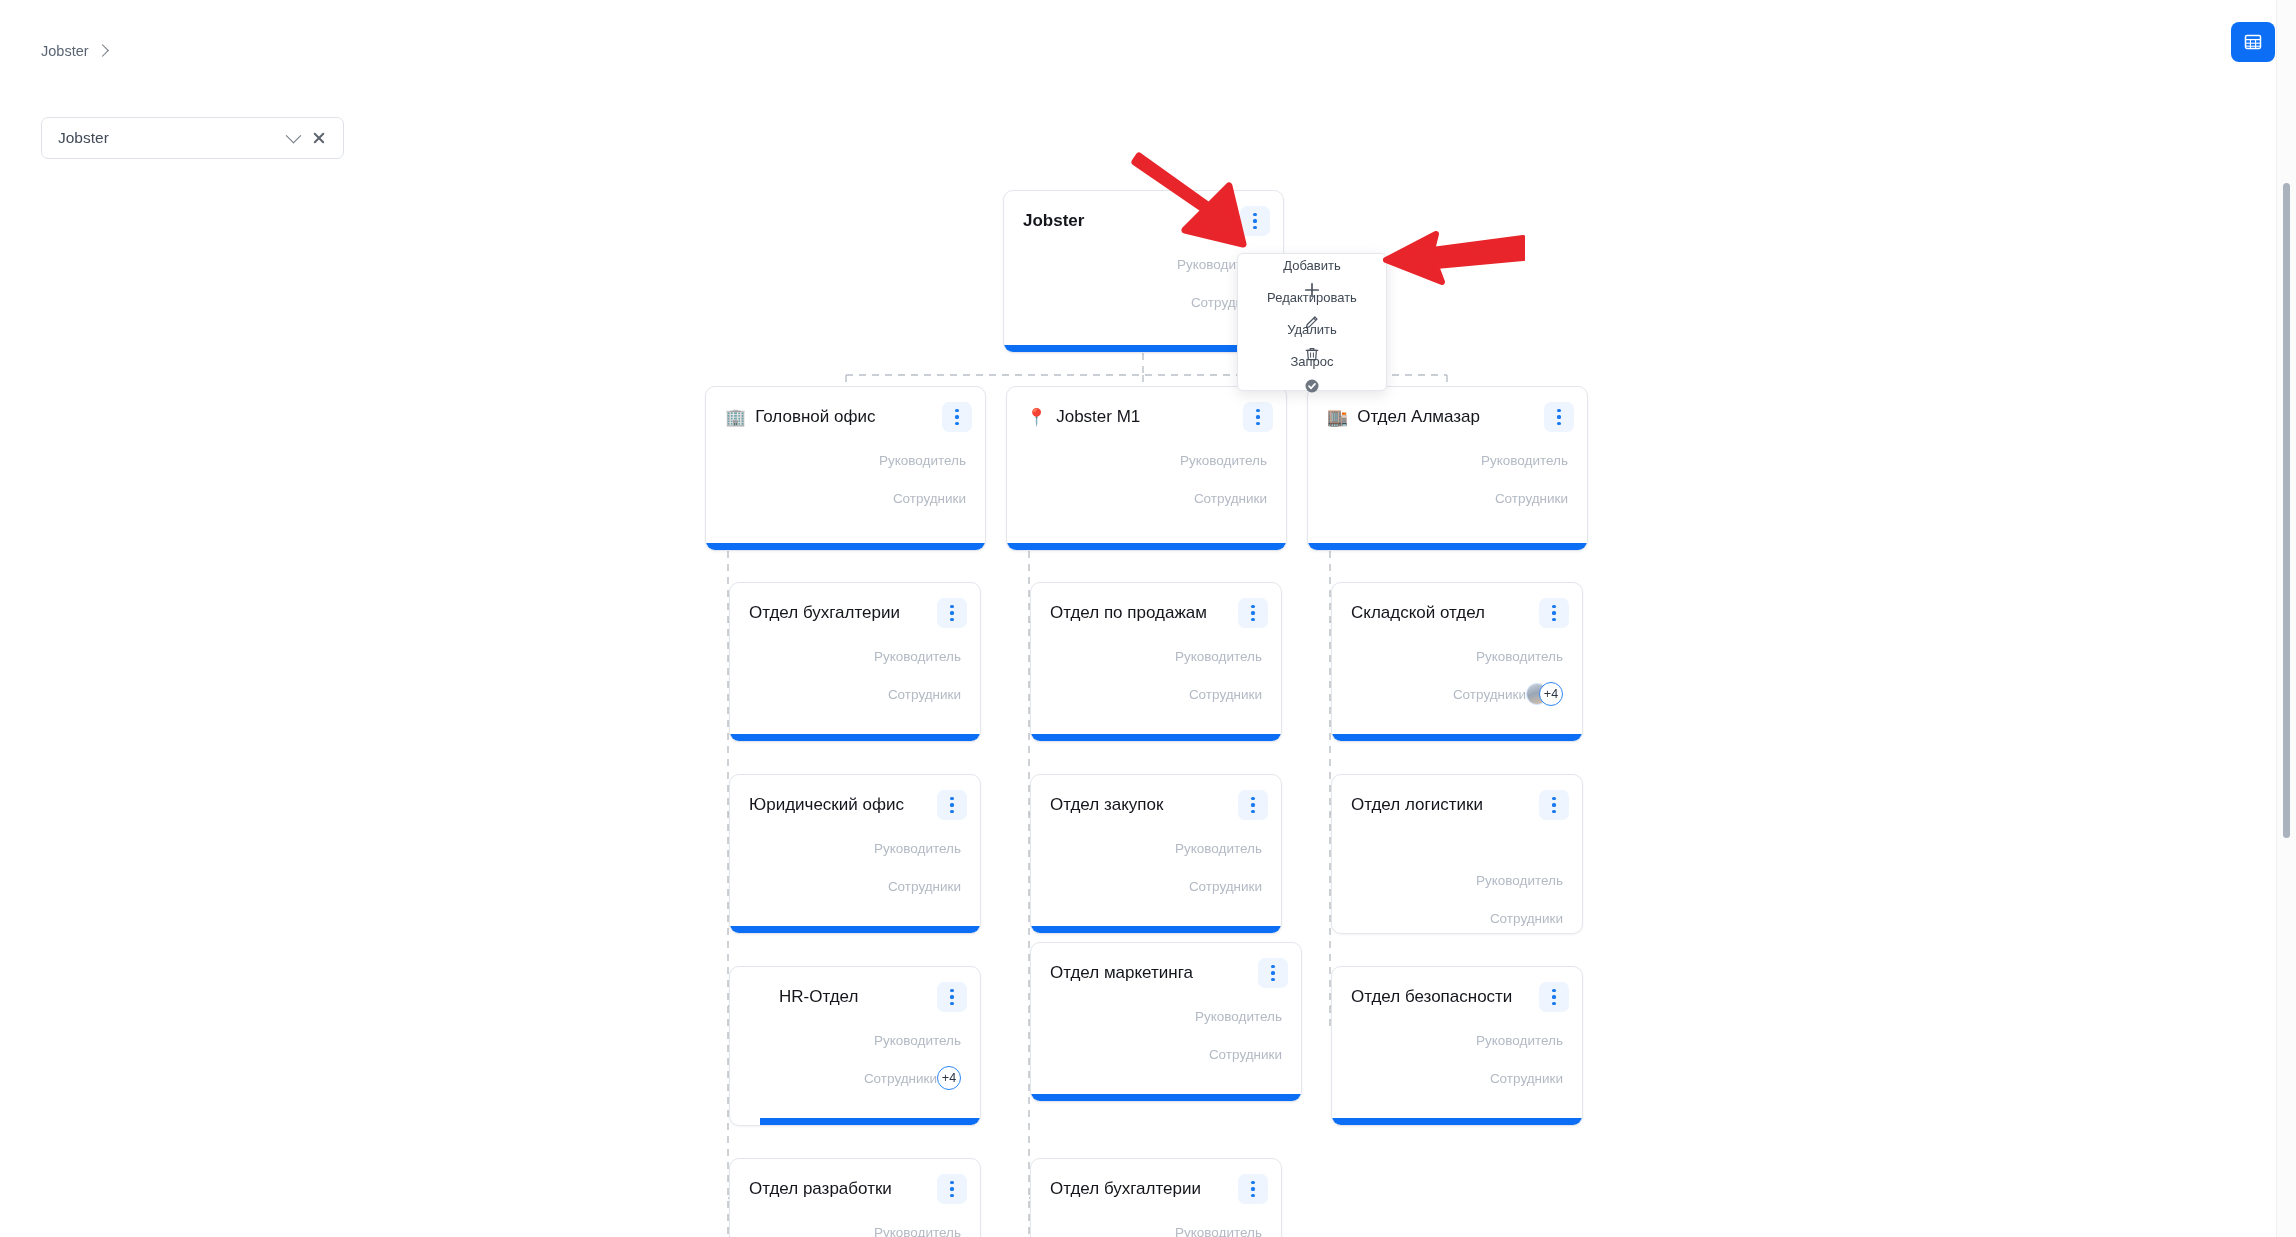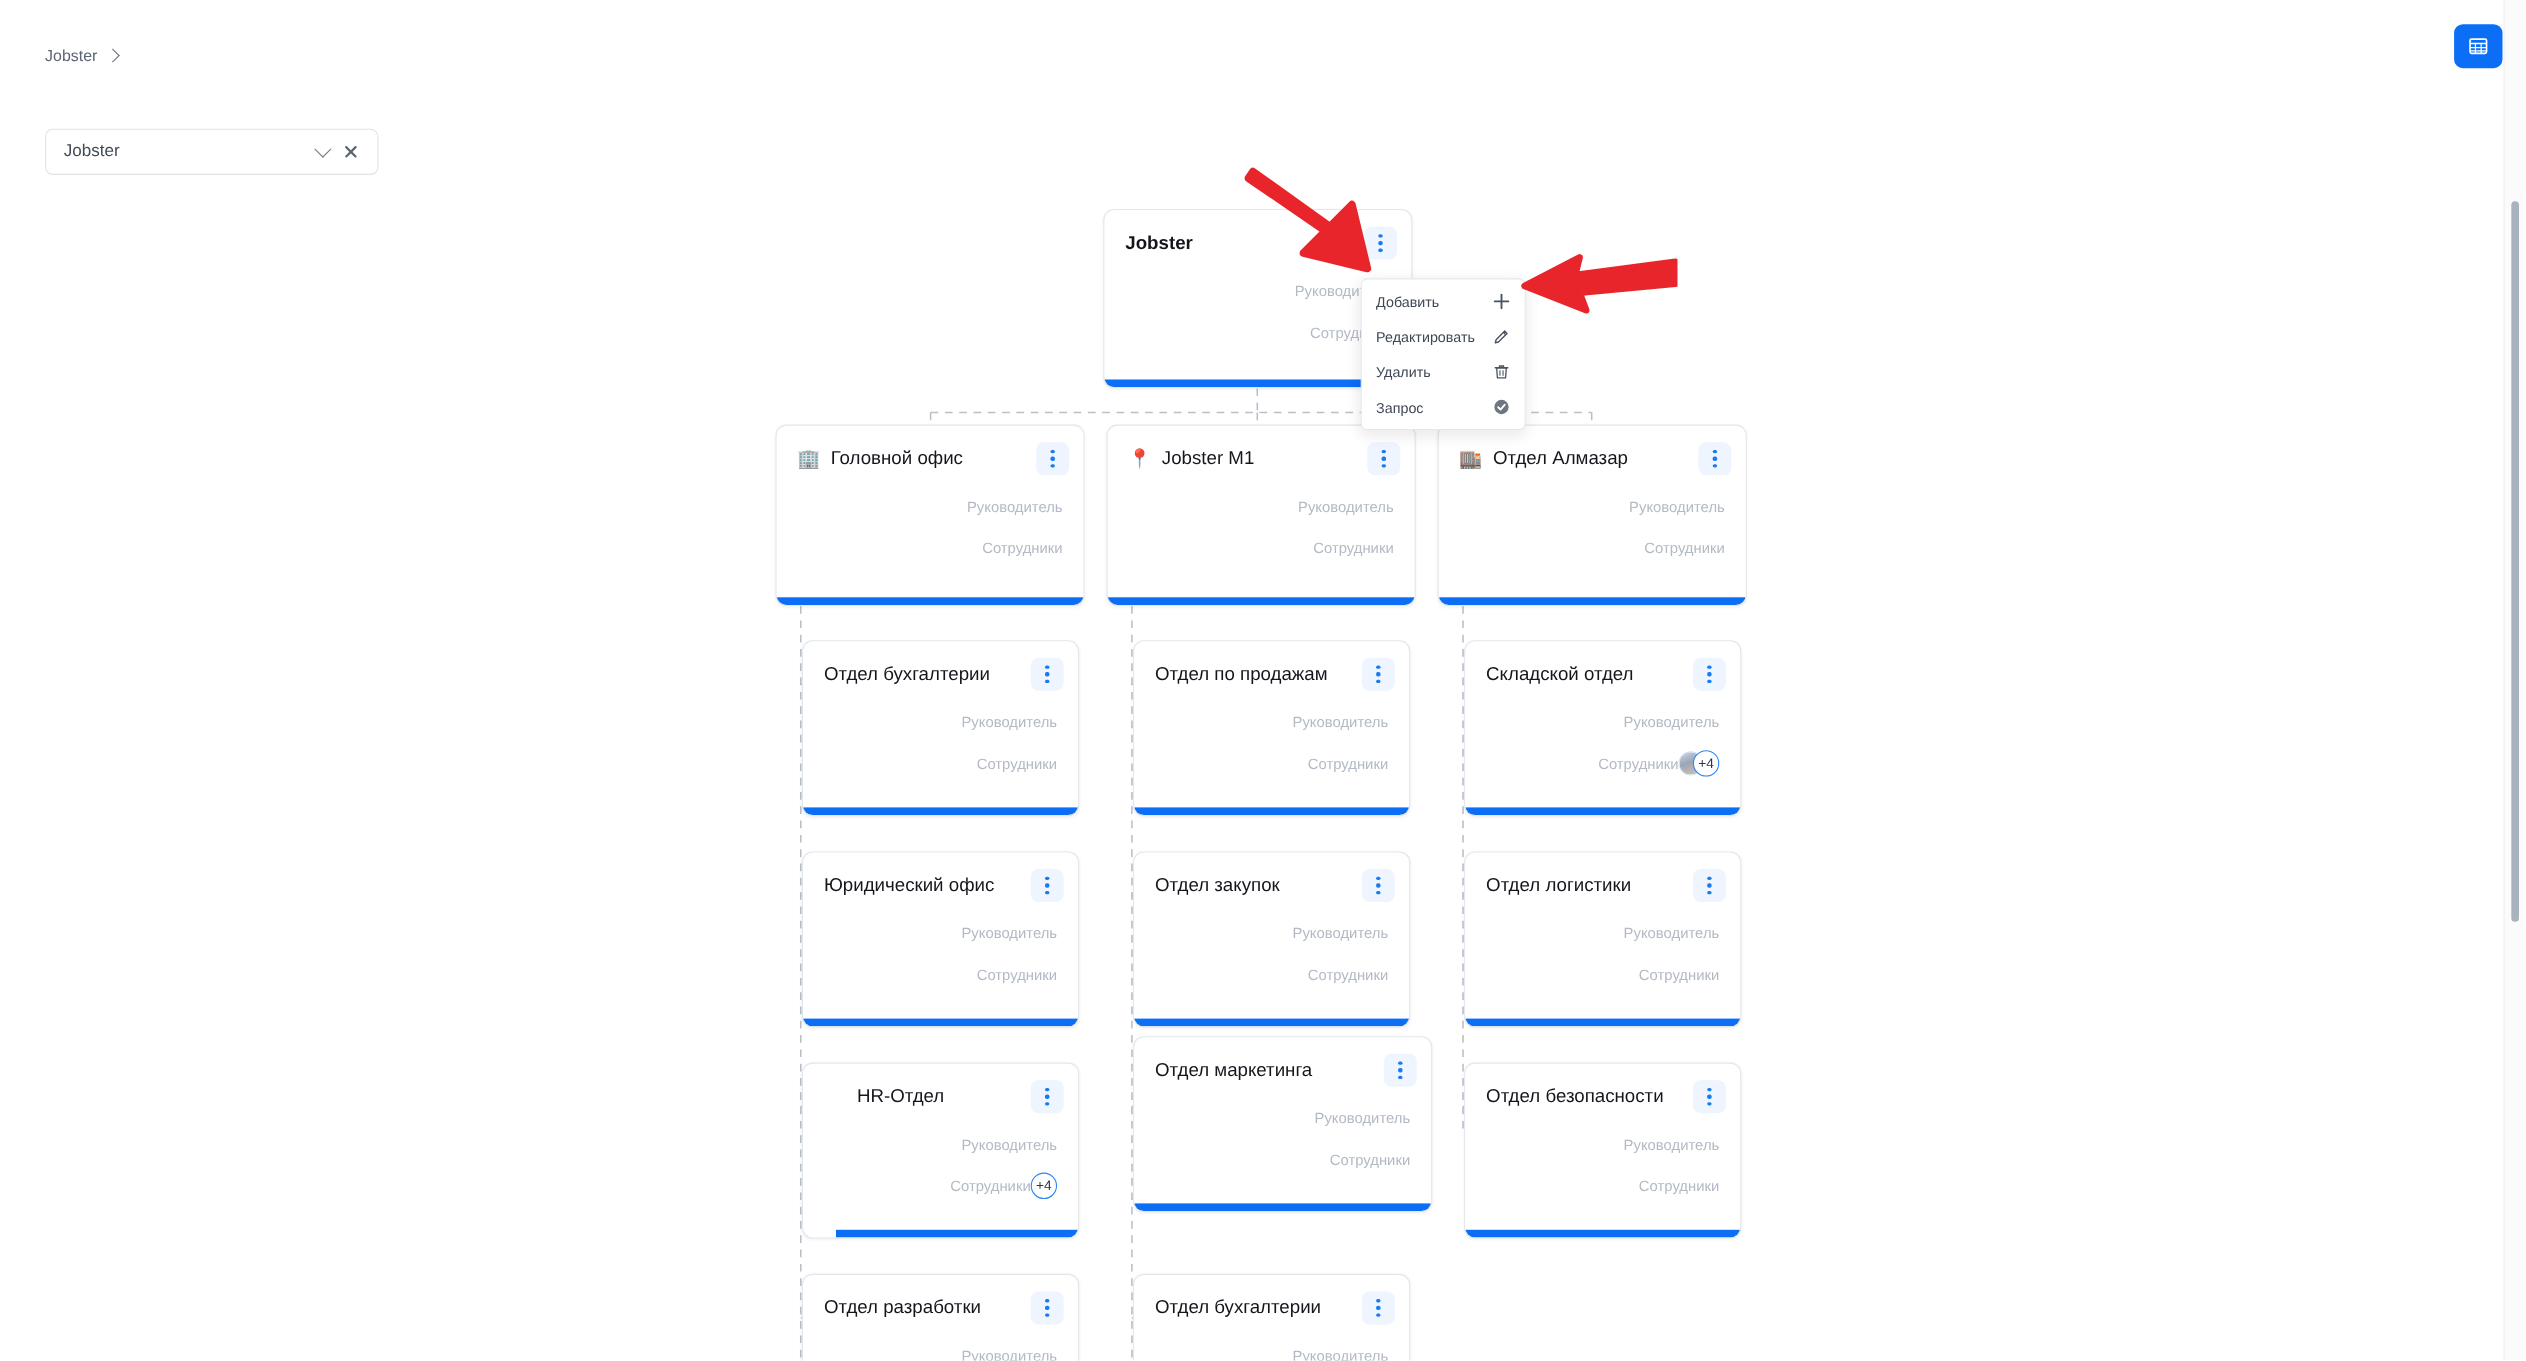--- a/index.html
+++ b/index.html
@@ -236,20 +236,21 @@
   }
   .ctx-item {
     display: flex;
     align-items: center;
     height: 32px;
     padding: 0 13px 0 13px;
     font-size: 13px;
     color: #3f4854;
     cursor: pointer;
     gap: 8px;
+    flex-direction: column;
   }
   .ctx-item .ctx-label { flex: 1; white-space: nowrap; }
   .ctx-ico { width: 17px; height: 17px; flex: none; display:flex; align-items:center; justify-content:center; }
 
   
   .arrow { position: absolute; z-index: 60; pointer-events: none; }
 
   
   .scrollbar-track {
     position: absolute;
@@ -513,21 +514,21 @@
         <div class="node-row">
           <span class="lbl">Руководитель</span>
         </div>
         <div class="node-row">
           <span class="lbl">Сотрудники</span>
         </div>
       </div>
       <div class="node-accent"></div>
     </div>
 
-    <div class="node" style="left:1331px; top:774px; width:252px; height:160px;">
+    <div class="node" style="left:1331px; top:774px; width:252px; height:160px;gap:32px;">
       <div class="node-head">
         <span class="node-title">Отдел логистики</span>
         <span class="kebab">
             <i></i>
             <i></i>
             <i></i>
           </span>
       </div>
       <div class="node-body">
         <div class="node-row">

